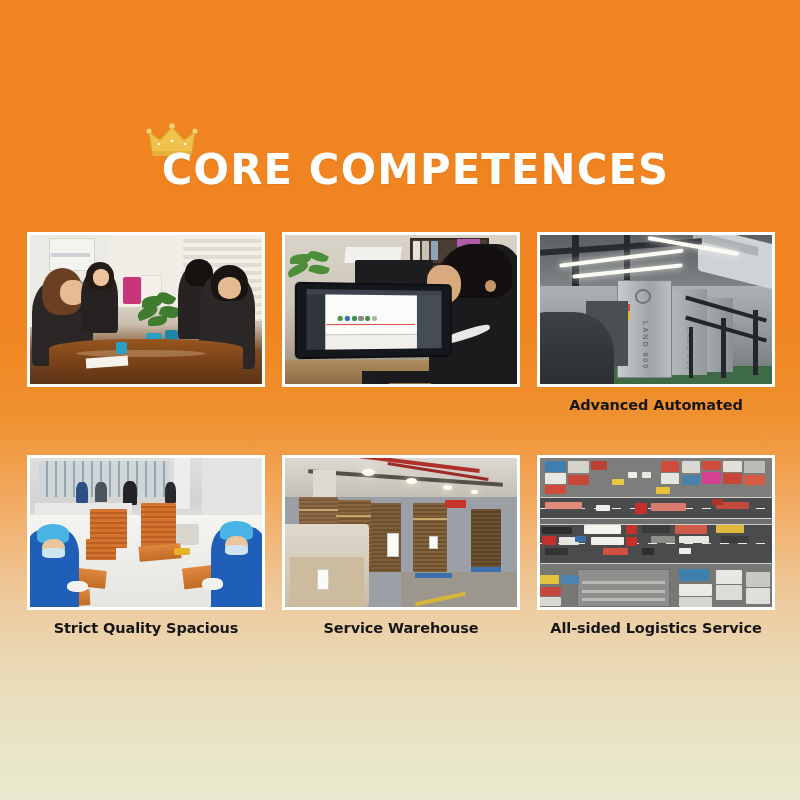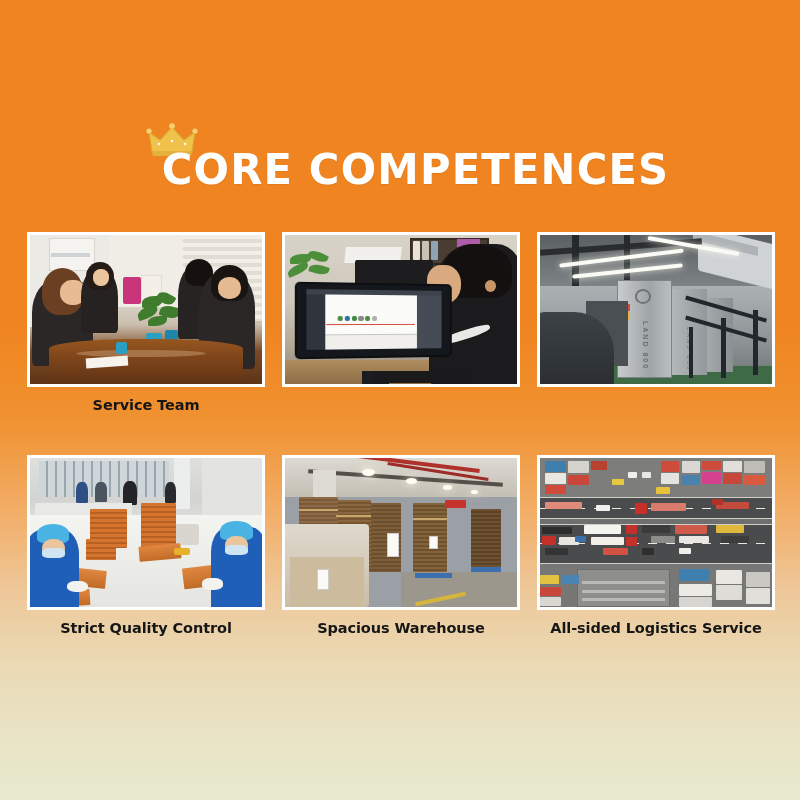--- a/index.html
+++ b/index.html
@@ -316,21 +316,20 @@
         <div class="person pR1"></div>
           <div class="hairR1"></div>
           <div class="faceR1"></div>
         <div class="table"></div>
           <div class="tbl-shine"></div>
         <div class="paper"></div>
           <div class="cup"></div>
       </div>
     </div>
     <div class="caption">
-      <div>Service Team</div>
     </div>
   </div>
 
   <div class="cell">
     <div class="photo-frame">
       <div class="photo p-rd">
         <div class="desk"></div>
         <div class="shelf"></div>
           <div class="shelf-div"></div>
         <div class="bk bk1"></div>
@@ -397,20 +396,21 @@
         <div class="mach-mid"></div>
         <div class="mach-dark"></div>
         <div class="rail"></div>
           <div class="rail2"></div>
         <div class="post" style="right:6%;top:50%;height:44%;"></div>
         <div class="post" style="right:20%;top:56%;height:40%;"></div>
         <div class="post" style="right:34%;top:62%;height:34%;"></div>
       </div>
     </div>
     <div class="caption">
+      <div>Advanced Automated</div>
     </div>
   </div>
 
   <div class="cell r2">
     <div class="photo-frame">
       <div class="photo p-qc">
         <div class="bg-win"></div>
           <div class="wall-r"></div>
           <div class="col"></div>
         <div class="bgfig bg1"></div>
@@ -434,21 +434,21 @@
           <div class="cap capR"></div>
         <div class="faceq faceL"></div>
           <div class="faceq faceR"></div>
         <div class="mask maskL"></div>
           <div class="mask maskR"></div>
         <div class="glove gL"></div>
           <div class="glove gR"></div>
       </div>
     </div>
     <div class="caption">
-      <div>Strict Quality Control</div>
+      <div>Strict Quality Spacious</div>
     </div>
   </div>
 
   <div class="cell r2">
     <div class="photo-frame">
       <div class="photo p-wh">
         <div class="ceiling"></div>
         <div class="g-beam"></div>
         <div class="red-beam"></div>
           <div class="red-beam2"></div>
@@ -471,21 +471,21 @@
           <div class="bluepal bp2"></div>
         <div class="wrap"></div>
           <div class="wrap2"></div>
         <div class="label lb1"></div>
           <div class="label lb2"></div>
           <div class="label lb3"></div>
         <div class="yline"></div>
       </div>
     </div>
     <div class="caption">
-      <div>Spacious Warehouse</div>
+      <div>Service Warehouse</div>
     </div>
   </div>
 
   <div class="cell r2">
     <div class="photo-frame">
       <div class="photo p-port">
         <div class="top-yard"></div>
         <div class="bot-yard"></div>
         <div class="road rd1"></div>
         <div class="road rd2"></div>

